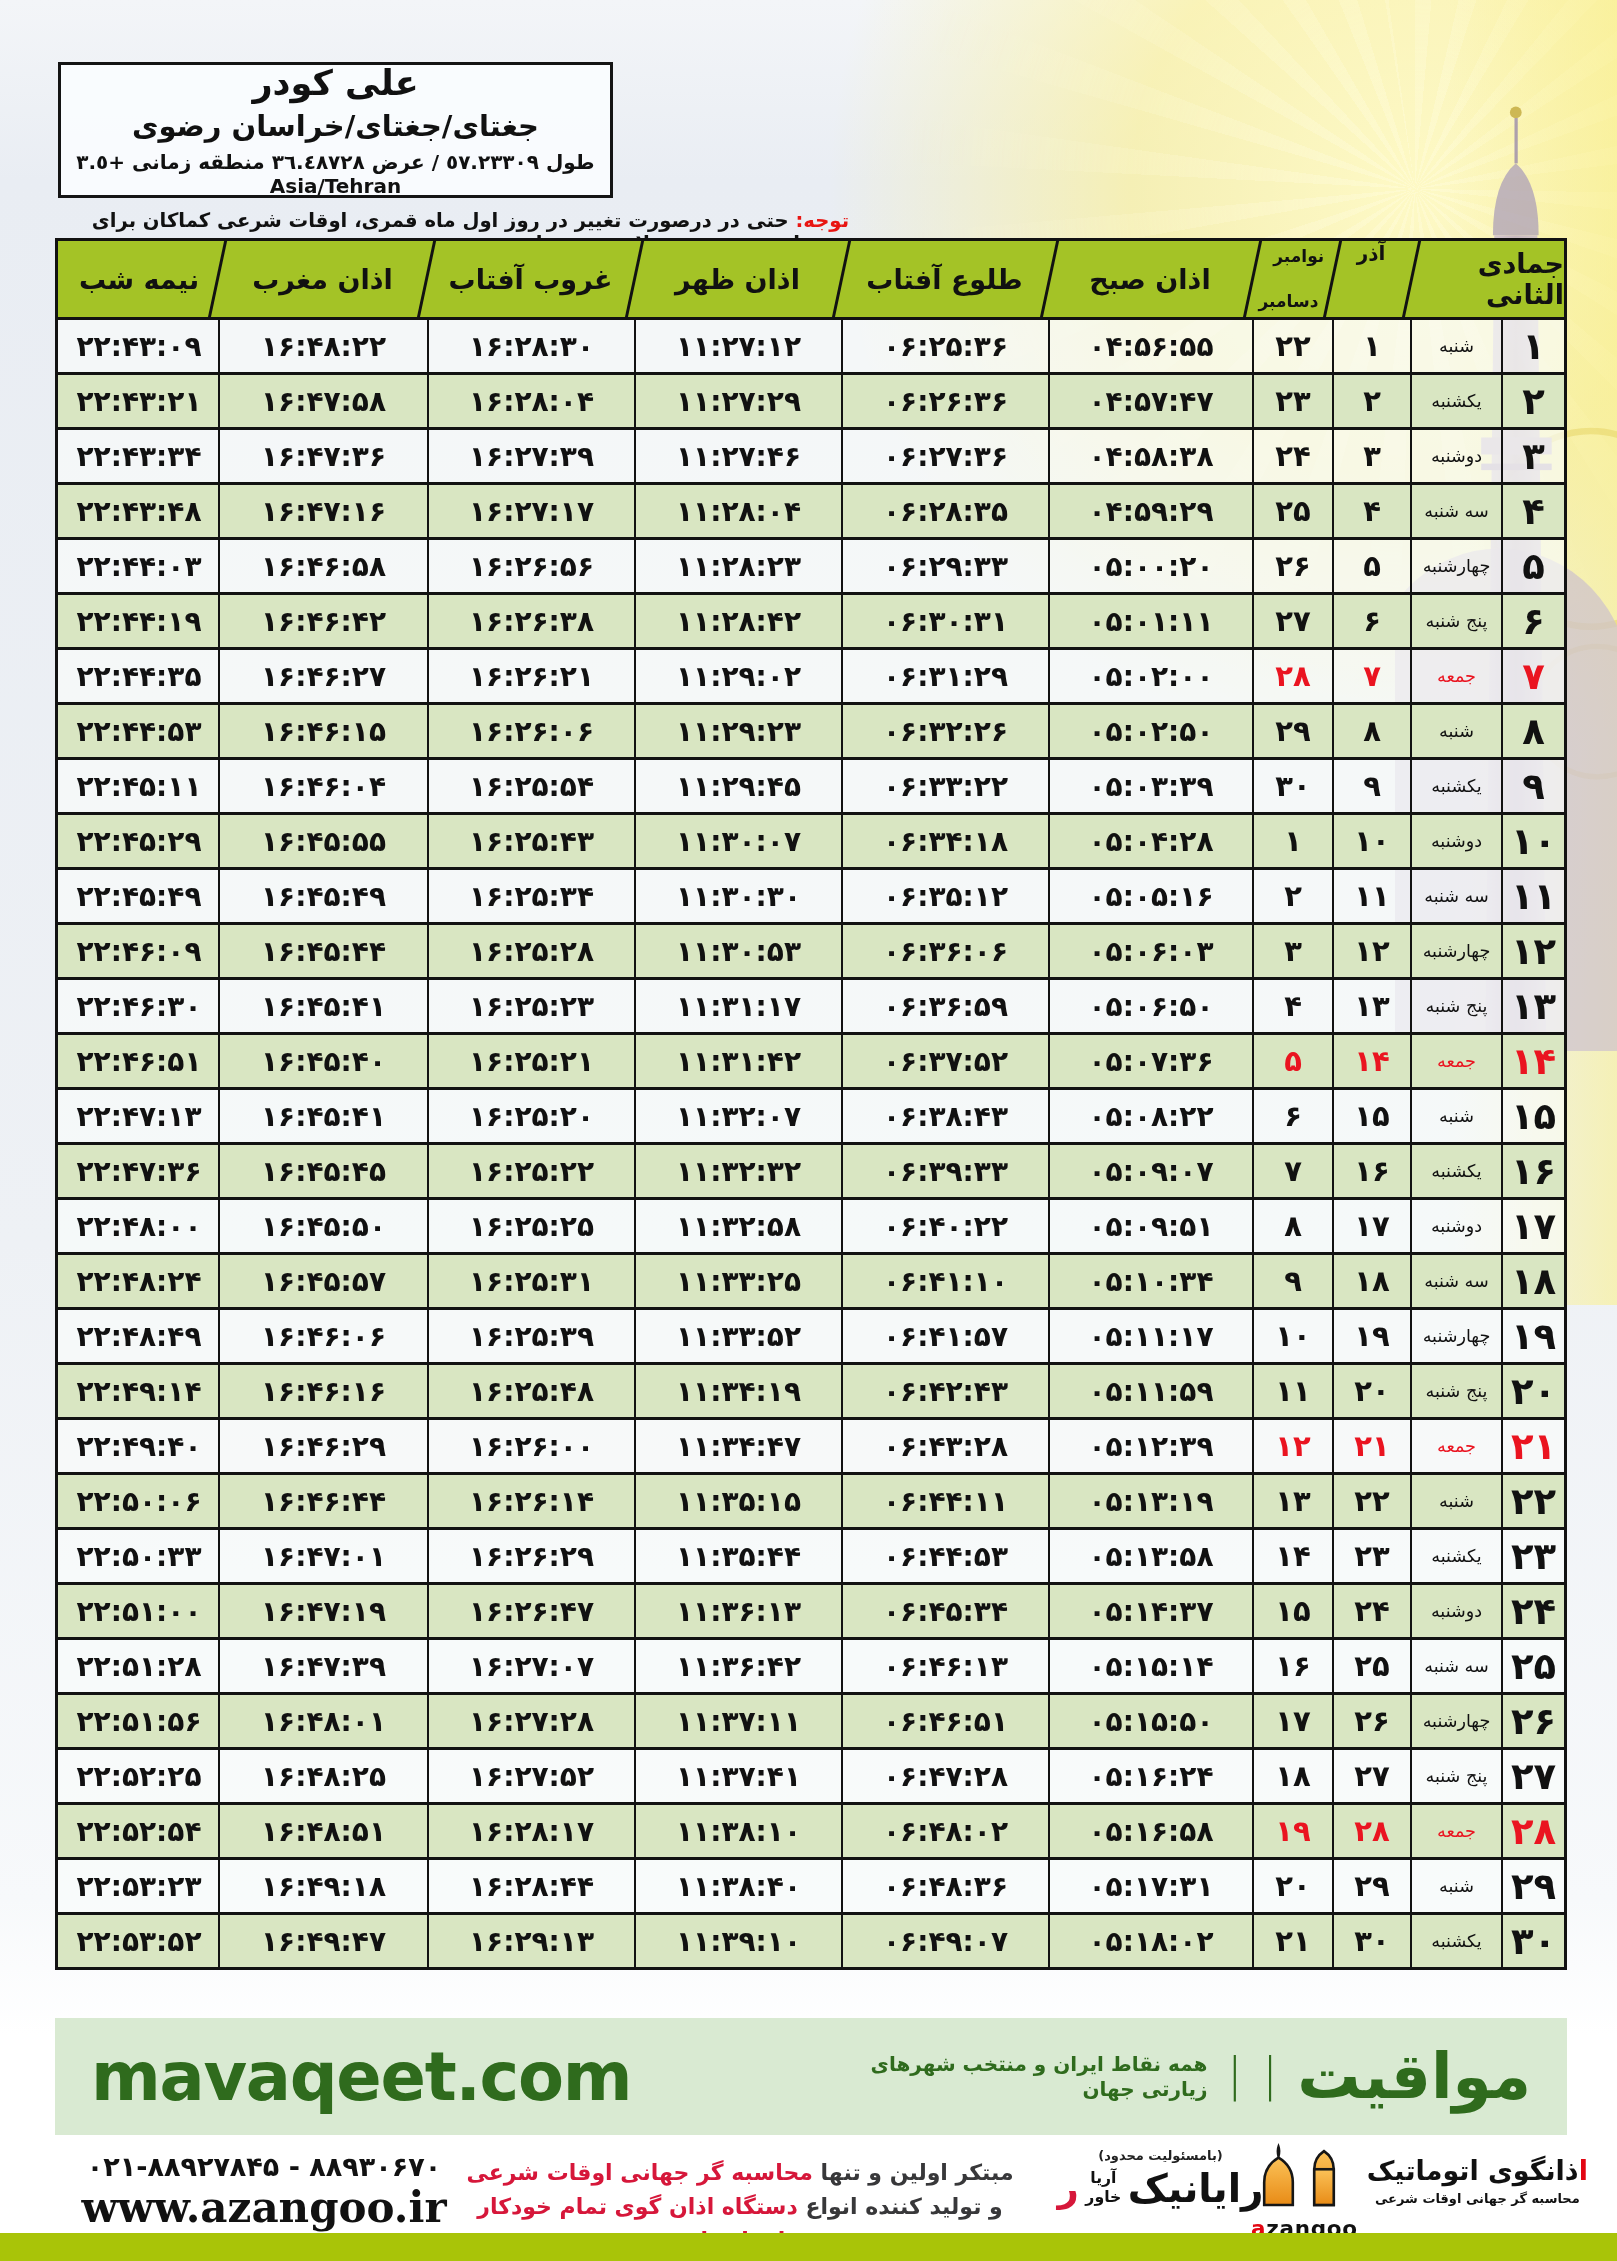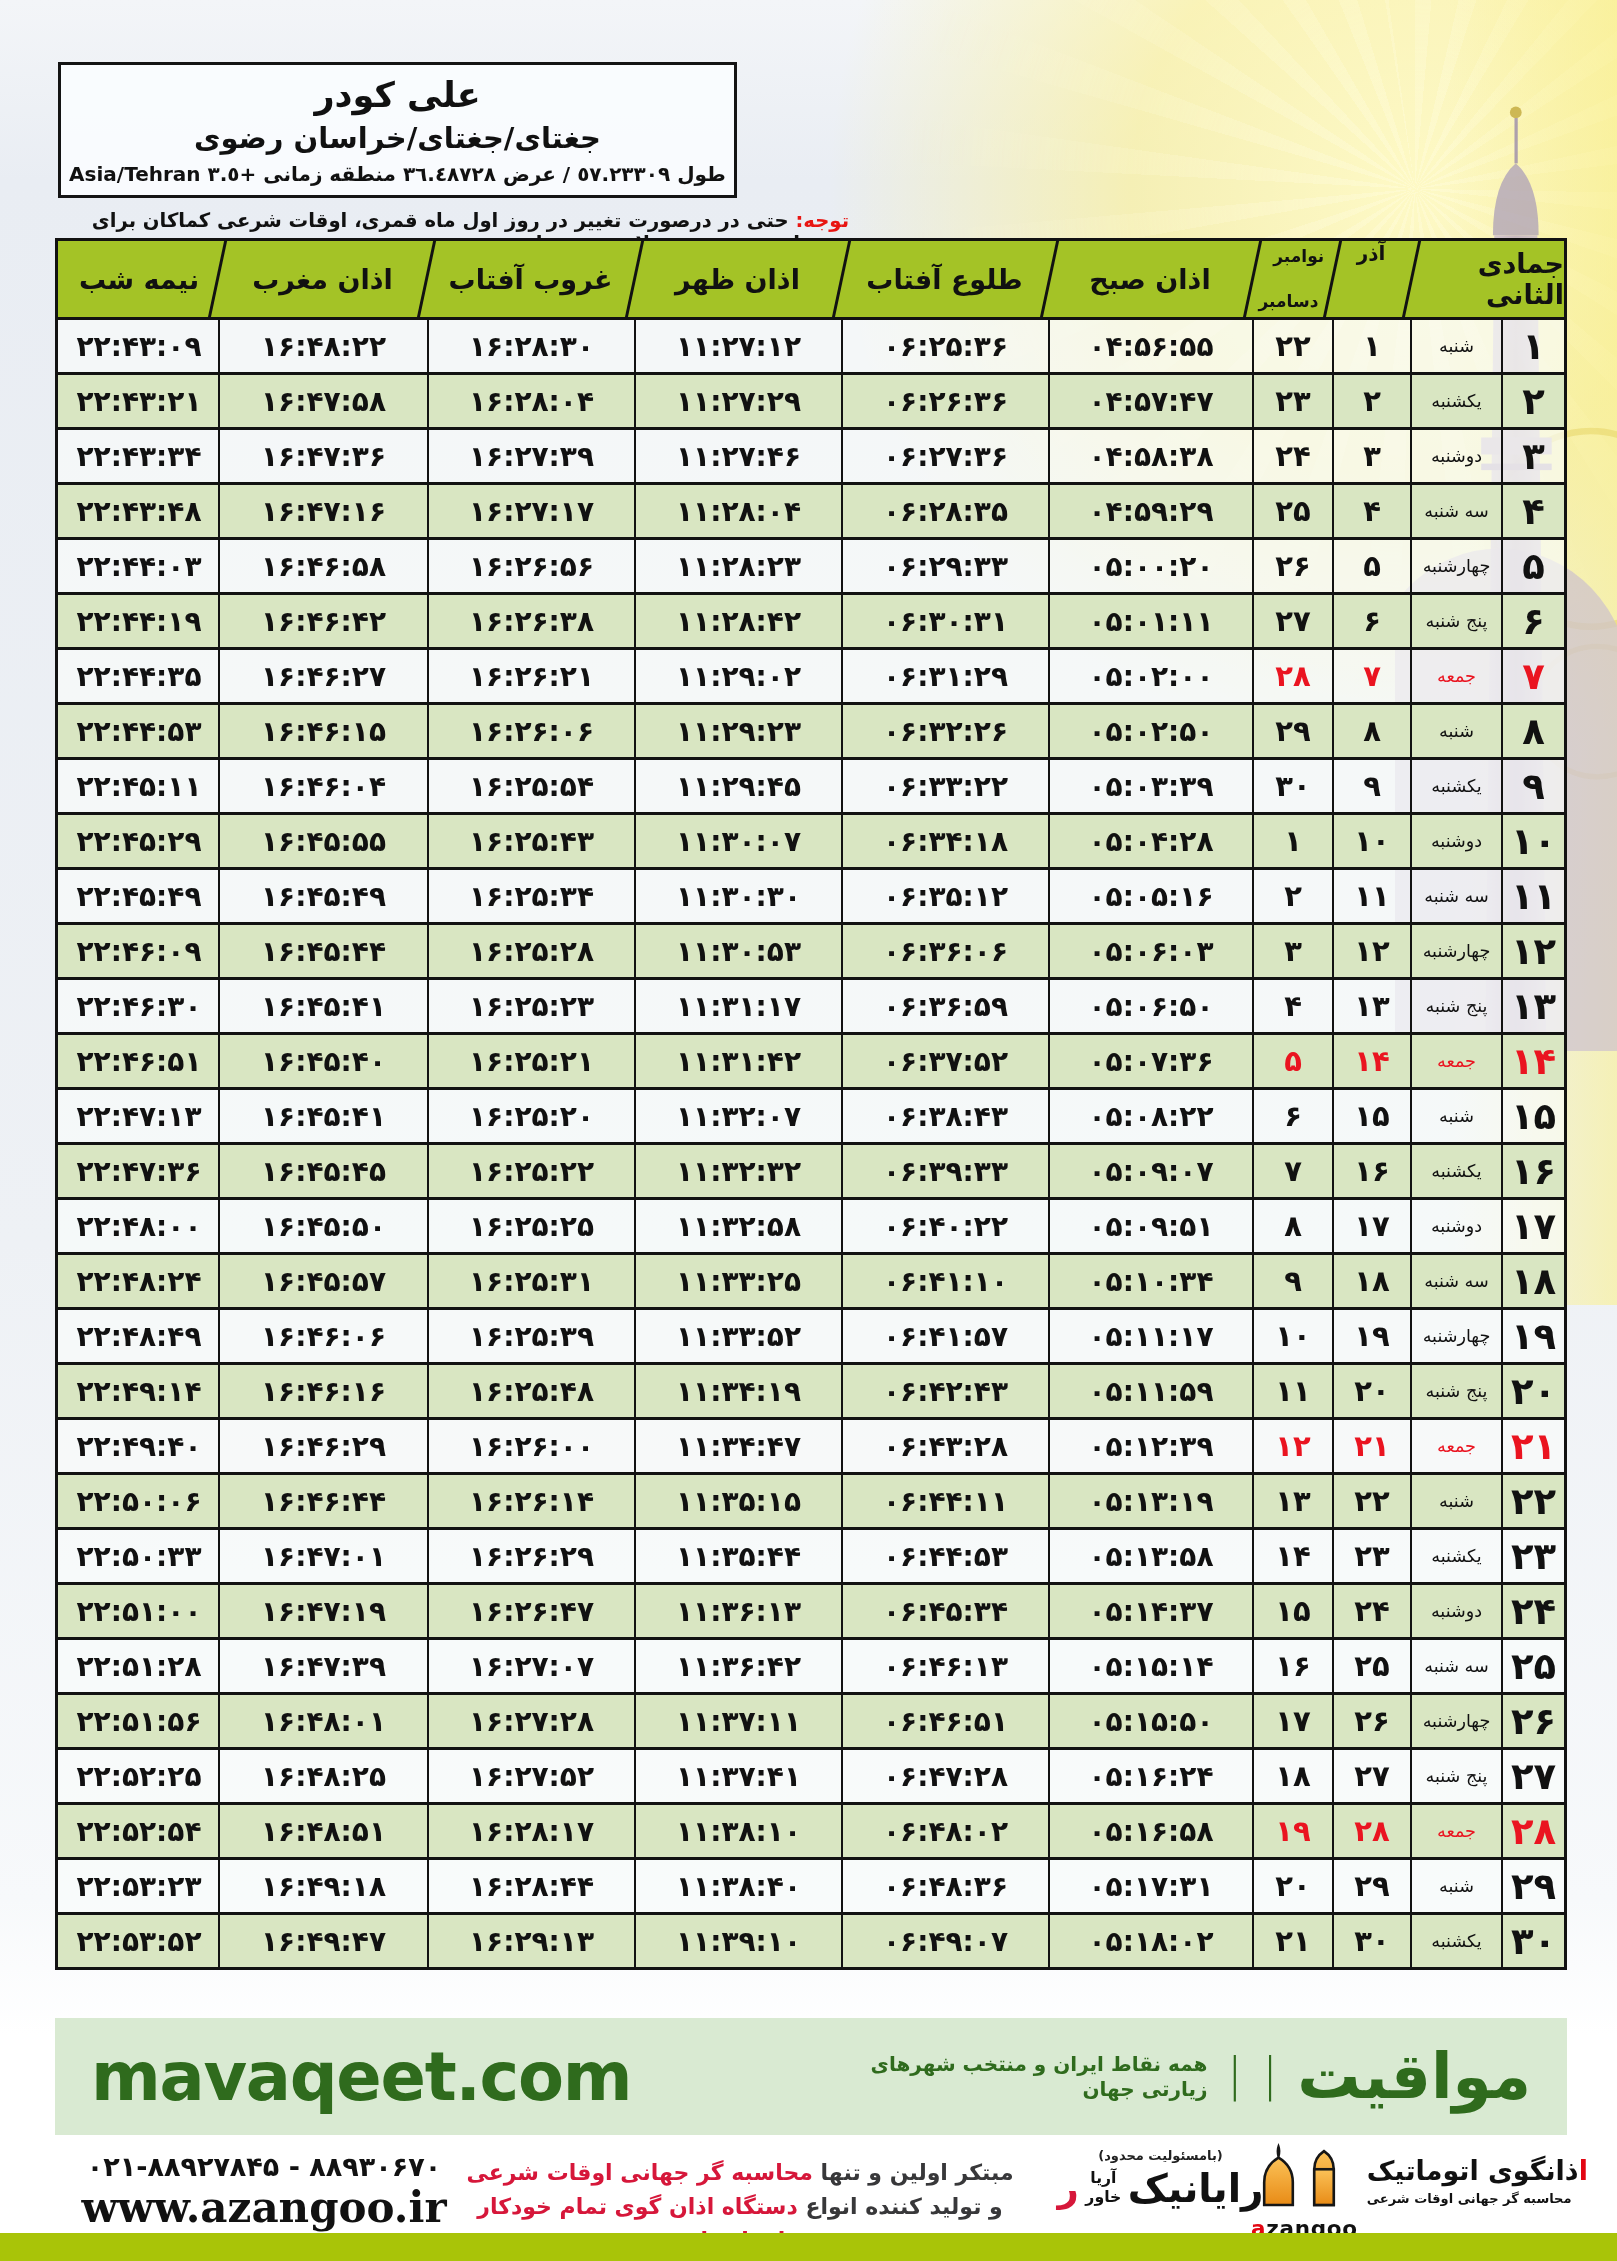--- a/index.html
+++ b/index.html
@@ -14,21 +14,21 @@
   .sun-glow{position:absolute; right:-170px; top:-144px; width:979px; height:979px;
     background:radial-gradient(circle at 62% 34%, rgba(255,250,195,.95) 0%, rgba(255,241,130,.55) 32%, rgba(255,241,130,0) 66%);}
   .sun-rays{position:absolute; right:-170px; top:-144px; width:979px; height:979px;
     background:repeating-conic-gradient(from -8deg at 62% 34%, rgba(255,255,255,0) 0 8deg, rgba(255,252,220,.45) 8deg 13deg);
     -webkit-mask:radial-gradient(circle at 62% 34%, #000 0%, transparent 58%);
             mask:radial-gradient(circle at 62% 34%, #000 0%, transparent 58%);}
   .side-wash{position:absolute; right:0; top:0; width:170px; height:1305px;
     background:linear-gradient(270deg, rgba(250,240,140,.6), rgba(250,240,140,0));}
   .shrine{position:absolute; right:0; top:72px; opacity:.8;}
   
-  .loc-box{position:absolute; left:59px; top:62px; width:679px; height:136px;
+  .loc-box{position:absolute; left:59px; top:62px; width:555px; height:136px;
     border:3.3px solid #141414; background:rgba(251,253,255,.88);
     display:flex; flex-direction:column; align-items:center; justify-content:center; gap:6.5px; text-align:center;}
   .loc-name{font-size:35px; font-weight:800;}
   .loc-region{font-size:29px; font-weight:700;}
   .loc-coords{font-size:20px; font-weight:700;}
   .title-block{position:absolute; left:750px; top:38px; width:823px; text-align:center;}
   .main-title{font-size:52px; font-weight:800; letter-spacing:-0.7px;}
   .sub-title{font-size:29px; font-weight:700; margin-top:10.4px;}
   .years-line{font-size:25.4px; font-weight:500; margin-top:11.7px;}
   .note-line{position:absolute; left:59px; top:209px; width:791px; text-align:right;
@@ -76,21 +76,21 @@
     font-size:22px; font-weight:700; line-height:1.55; color:#38383a;}
   .red-text{color:#d6173a;}
   .rayanik{position:absolute; left:1044px; top:2148px; width:235px; text-align:center;}
   .ray-small{font-size:13px; font-weight:700; color:#222;}
   .ray-row{display:flex; direction:rtl; align-items:center; justify-content:center; gap:6.5px; margin-top:2.6px;}
   .ray-name{font-size:39px; font-weight:800;}
   .ray-col{display:flex; flex-direction:column; font-size:15.7px; font-weight:700; line-height:1.2;}
   .ray-mark{font-size:37px; font-weight:800; color:#d6173a;}
   .azangoo{position:absolute; left:1308px; top:2143px; width:281px; display:flex; direction:rtl;
     align-items:flex-start; gap:9px;}
-  .az-texts{text-align:left; padding-top:11.7px;}
+  .az-texts{text-align:center; padding-top:11.7px;}
   .az-title{font-size:27px; font-weight:800; white-space:nowrap;}
   .az-alef{color:#e30613;}
   .az-sub{font-size:13px; font-weight:700; margin-top:5.2px;}
   .az-iconwrap{text-align:center;}
   .az-latin{font-size:21.5px; font-weight:800; direction:ltr; margin-top:-1.3px; letter-spacing:0.7px;}
   .az-latin .red-a{color:#e30613;}
   .lime-bar{position:absolute; left:0; top:2233px; width:1618px; height:29px; background:#a9c408;}
 </style>
 </head>
 <body>

